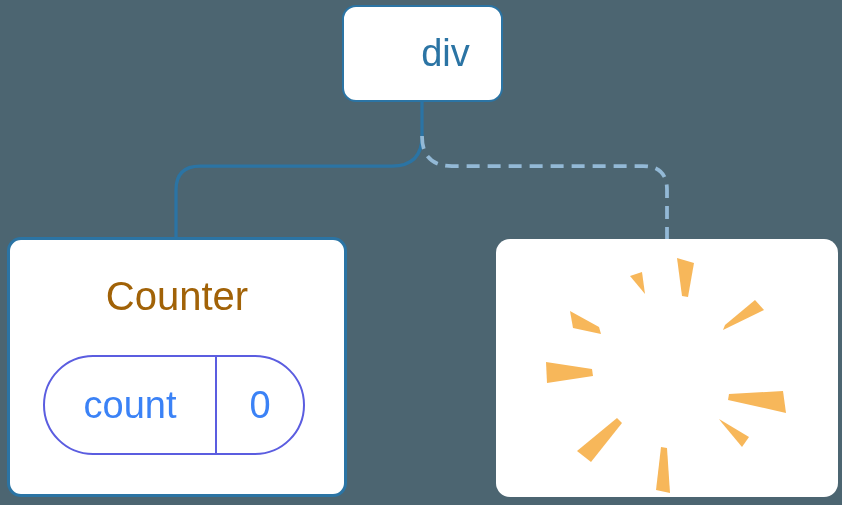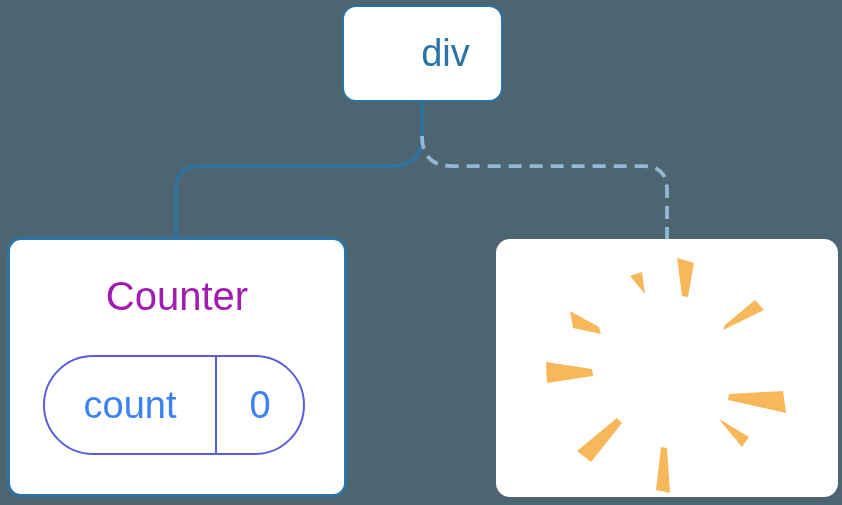--- a/index.html
+++ b/index.html
@@ -17,21 +17,21 @@
     border:2.5px solid #2B74A4;box-sizing:border-box;
     display:flex;align-items:center;justify-content:center;
     color:#2B74A4;font-size:38px;font-weight:500;padding-left:46px;
   }
   .node-counter{
     left:7px;top:237px;width:340px;height:260px;
     border:3px solid #2B74A4;box-sizing:border-box;
   }
   .counter-title{
     position:absolute;top:34px;left:0;right:0;text-align:center;
-    color:#a21caf;font-size:40px;font-weight:500;
+    color:#a16207;font-size:40px;font-weight:500;
   }
   .state-pill{
     position:absolute;left:33px;top:115px;width:262px;height:100px;
     border:2.5px solid #5B5DE0;border-radius:60px;box-sizing:border-box;
     display:flex;color:#3b82f6;font-size:38px;overflow:hidden;
   }
   .pill-key{flex:1;display:flex;align-items:center;justify-content:center;}
   .pill-value{
     width:88px;display:flex;align-items:center;justify-content:center;
     border-left:2.5px solid #5B5DE0;box-sizing:border-box;

